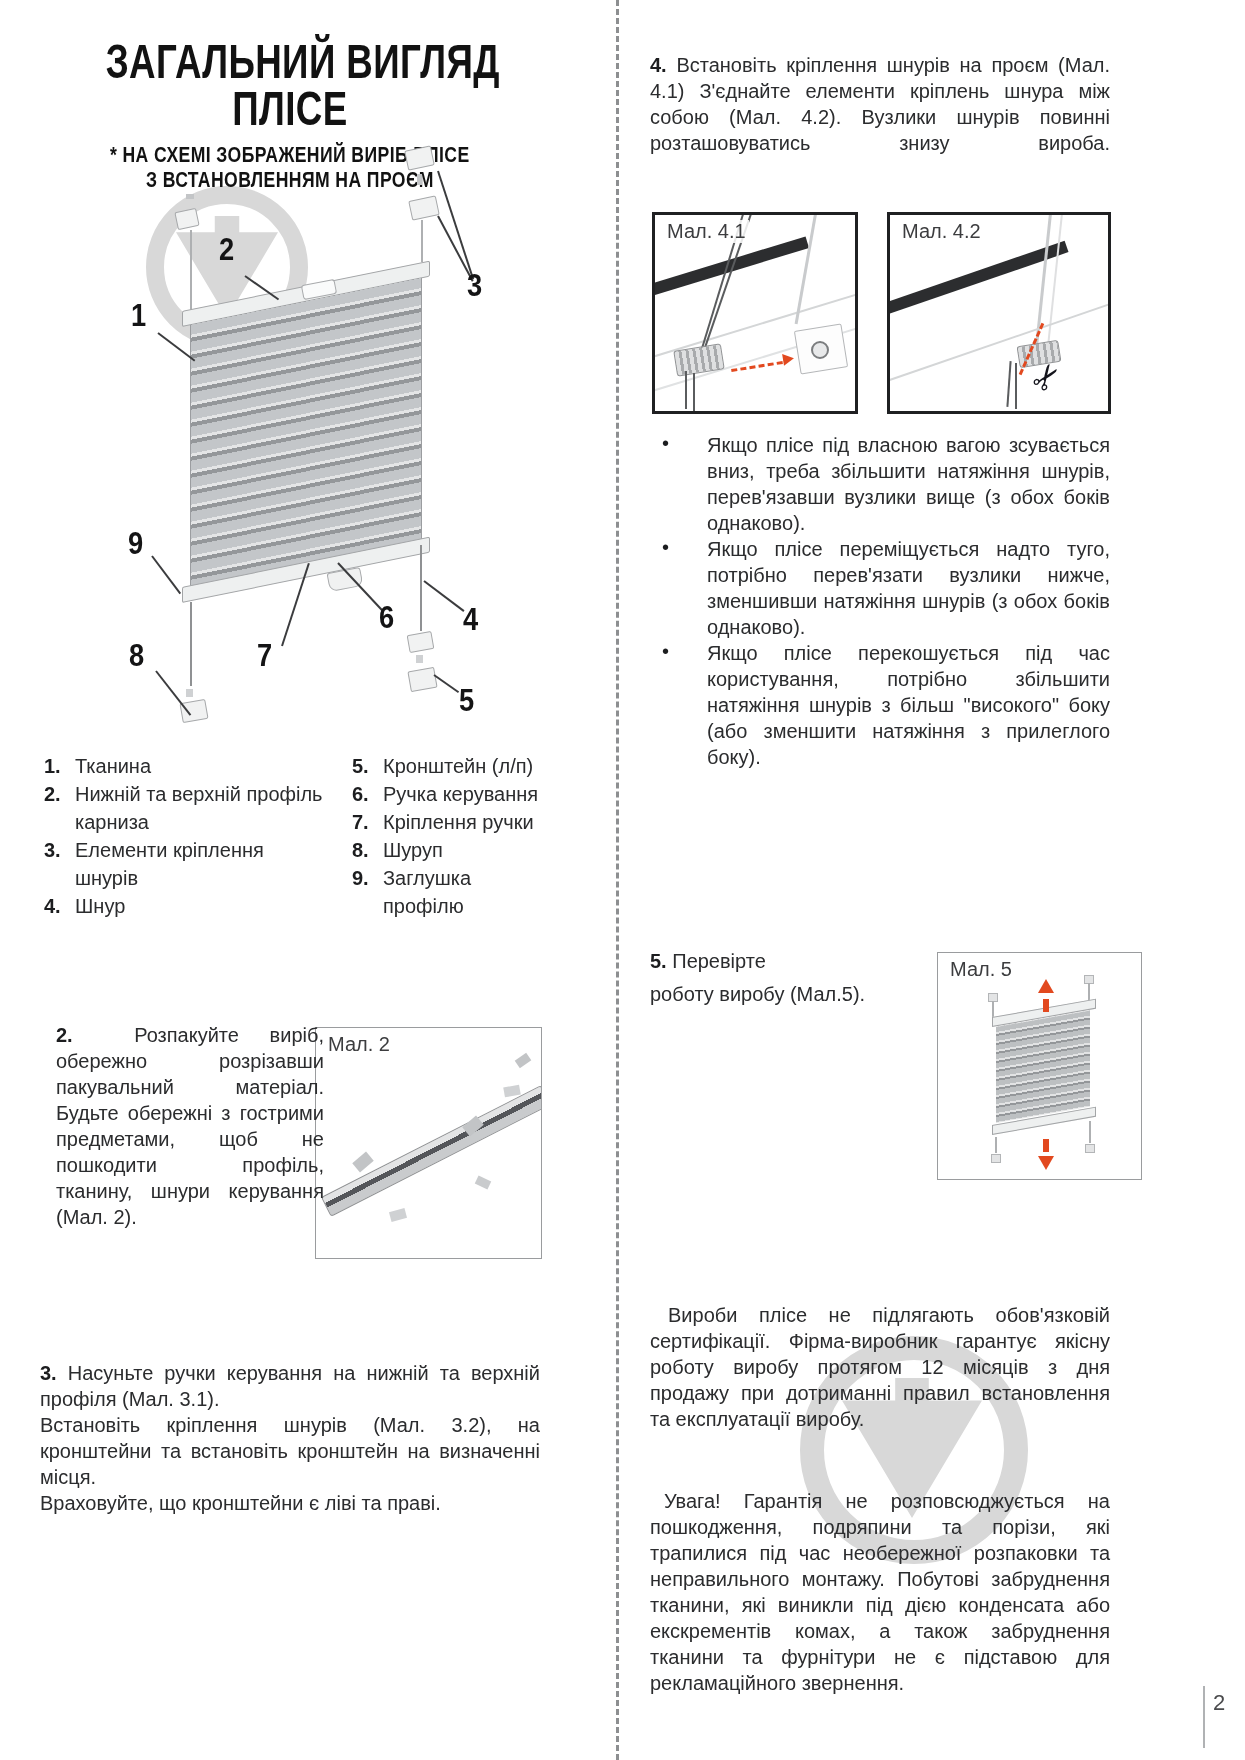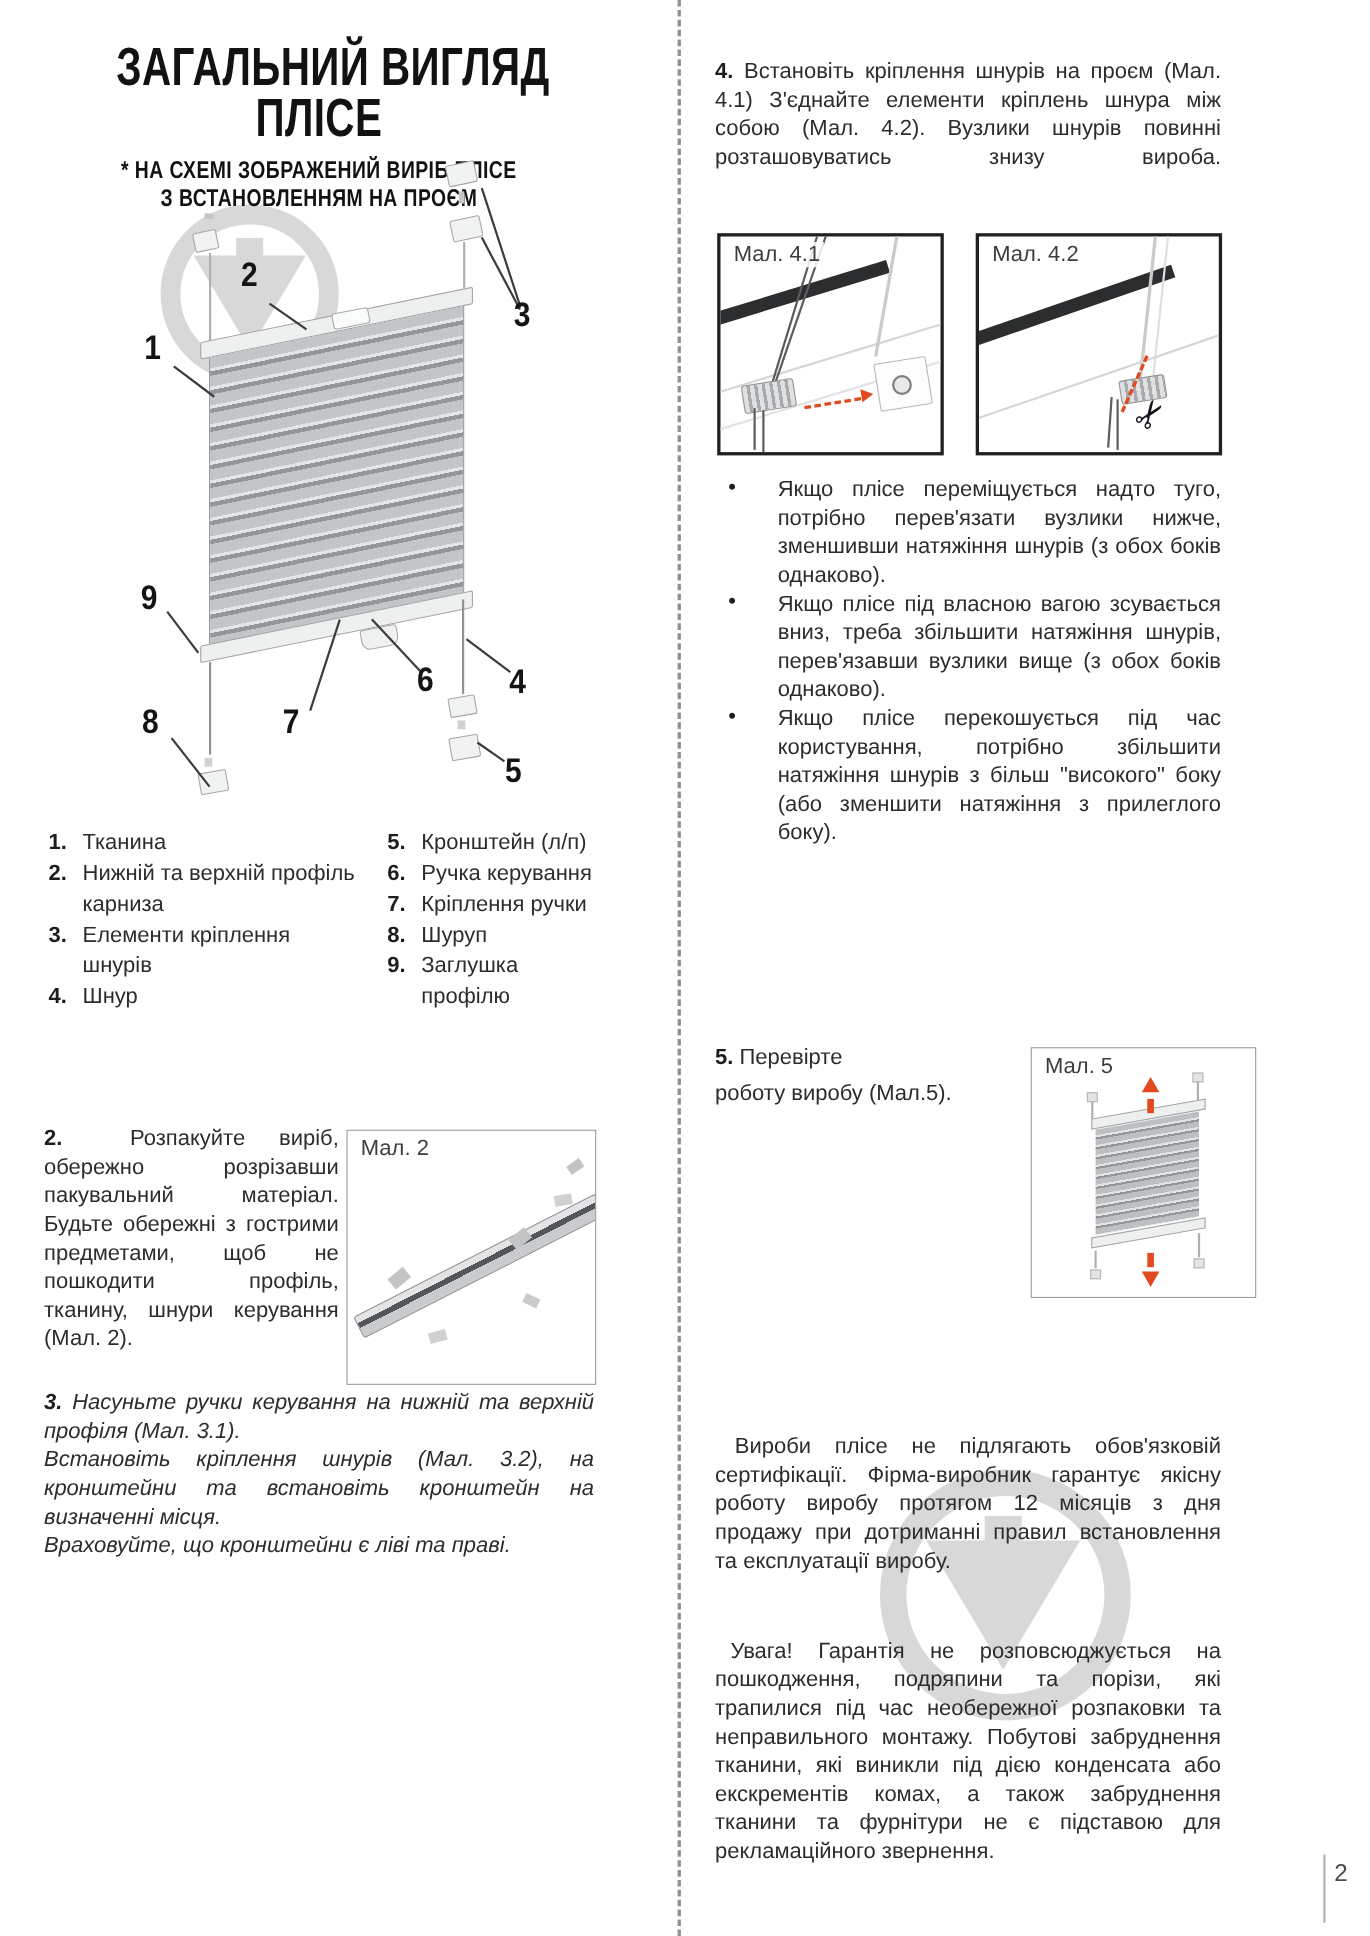--- a/index.html
+++ b/index.html
@@ -156,38 +156,38 @@
         <span class="lgnum">8.</span>
         <span>Шуруп</span>
       </div>
     <div class="lgitem">
         <span class="lgnum">9.</span>
         <span>Заглушка профілю</span>
       </div>
   </div>
 
 
-  <p class="jt abs z1" style="left:40px;top:1022px;width:268px;">
+  <p class="jt abs z1" style="left:56px;top:1022px;width:268px;">
     <b>2.</b>&nbsp;&nbsp;<span>Розпакуйте виріб, обережно розрізавши пакувальний матеріал. Будьте обережні з гострими предметами, щоб не пошкодити профіль, тканину, шнури керування (Мал. 2).</span>
   </p>
 
   <div class="figbox lite" style="left:315px;top:1027px;width:225px;height:230px;">
     <span class="figlab">Мал. 2</span>
     <div class="abs" style="left:10px;top:168px;width:245px;height:20px;transform:rotate(-27deg);transform-origin:left center;
                 background:linear-gradient(180deg,#e3e4e5 0 6px,#54565a 6px 11px,#c9cbcd 11px 20px);
                 border:1px solid #8f9193;border-radius:3px;"></div>
     <div class="abs" style="left:38px;top:128px;width:18px;height:12px;background:#c2c4c6;transform:rotate(-40deg);"></div>
     <div class="abs" style="left:74px;top:182px;width:16px;height:10px;background:#cfd1d3;transform:rotate(-15deg);"></div>
     <div class="abs" style="left:148px;top:92px;width:18px;height:12px;background:#c2c4c6;transform:rotate(-40deg);"></div>
     <div class="abs" style="left:188px;top:58px;width:16px;height:10px;background:#cfd1d3;transform:rotate(-10deg);"></div>
     <div class="abs" style="left:200px;top:28px;width:14px;height:9px;background:#c2c4c6;transform:rotate(-35deg);"></div>
     <div class="abs" style="left:160px;top:150px;width:14px;height:9px;background:#c9cbcd;transform:rotate(25deg);"></div>
   </div>
 
-  <div class="abs z1" style="left:40px;top:1262px;width:500px;font-style:italic;">
+  <div class="abs z1" style="left:40px;top:1360px;width:500px;">
     <p class="jt"><b>3.</b> <span>Насуньте ручки керування на нижній та верхній профіля (Мал. 3.1).</span></p>
     <p class="jt">Встановіть кріплення шнурів (Мал. 3.2), на кронштейни та встановіть кронштейн на визначенні місця.</p>
     <p class="jt">Враховуйте, що кронштейни є ліві та праві.</p>
   </div>
 
 
 
   <p class="jt jlast abs z1" style="left:650px;top:52px;width:460px;">
     <b>4.</b> <span>Встановіть кріплення шнурів на проєм (Мал. 4.1) З'єднайте елементи кріплень шнура між собою (Мал. 4.2). Вузлики шнурів повинні розташовуватись знизу вироба.</span>
   </p>
@@ -219,24 +219,24 @@
     <div class="abs" style="left:128px;top:128px;width:40px;height:20px;transform:rotate(-9deg);border:1px solid #919395;border-radius:3px;
                 background:repeating-linear-gradient(90deg,#dfe0e1 0 4px,#a8aaac 4px 7px);"></div>
     <div class="abs" style="left:118px;top:146px;width:2px;height:46px;background:#5a5c5e;transform:rotate(4deg);"></div>
     <div class="abs" style="left:125px;top:148px;width:2px;height:46px;background:#5a5c5e;"></div>
     <div class="reddash-v" style="left:140px;top:106px;height:56px;transform:rotate(24deg);"></div>
     <div class="abs" style="left:142px;top:142px;font-size:34px;color:#14141c;transform:rotate(-55deg);">✂</div>
   </div>
 
   <div class="abs z1" style="left:650px;top:432px;width:460px;">
     <div class="brow">
+        <p class="jt">Якщо плісе під власною вагою зсувається вниз, треба збільшити натяжіння шнурів, перев'язавши вузлики вище (з обох боків однаково).</p>
+      </div>
+    <div class="brow">
         <p class="jt">Якщо плісе переміщується надто туго, потрібно перев'язати вузлики нижче, зменшивши натяжіння шнурів (з обох боків однаково).</p>
-      </div>
-    <div class="brow">
-        <p class="jt">Якщо плісе під власною вагою зсувається вниз, треба збільшити натяжіння шнурів, перев'язавши вузлики вище (з обох боків однаково).</p>
       </div>
     <div class="brow">
         <p class="jt">Якщо плісе перекошується під час користування, потрібно збільшити натяжіння шнурів з більш "високого" боку (або зменшити натяжіння з прилеглого боку).</p>
       </div>
   </div>
 
 
   <div class="abs z1" style="left:650px;top:945px;width:270px;font-size:20px;line-height:33px;color:#2b2c2e;">
     <div><b>5.</b> <span>Перевірте</span></div>
     <div>роботу виробу (Мал.5).</div>

